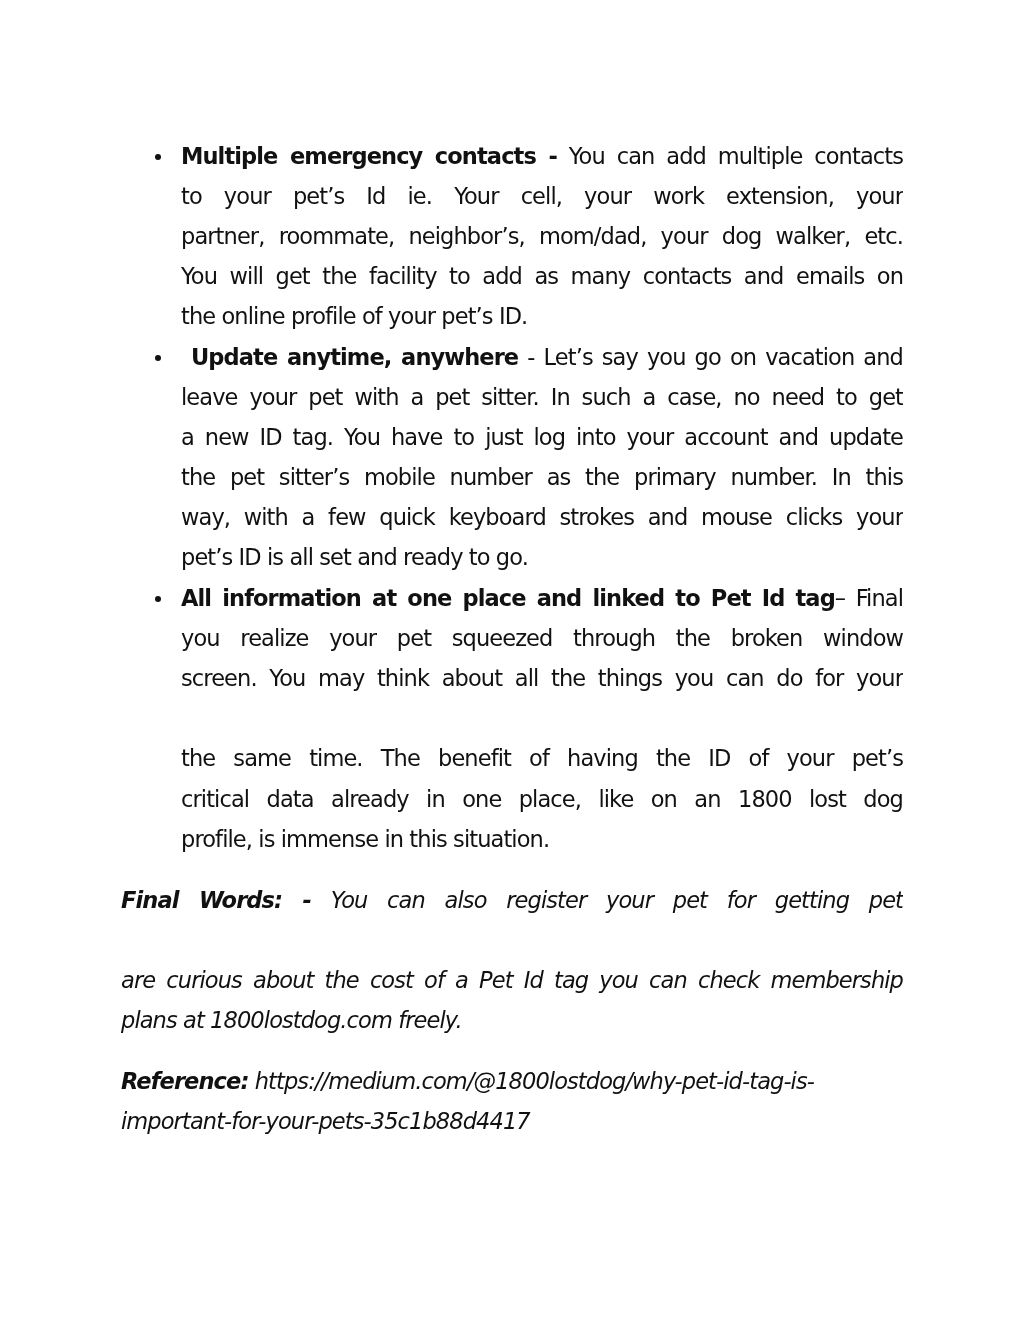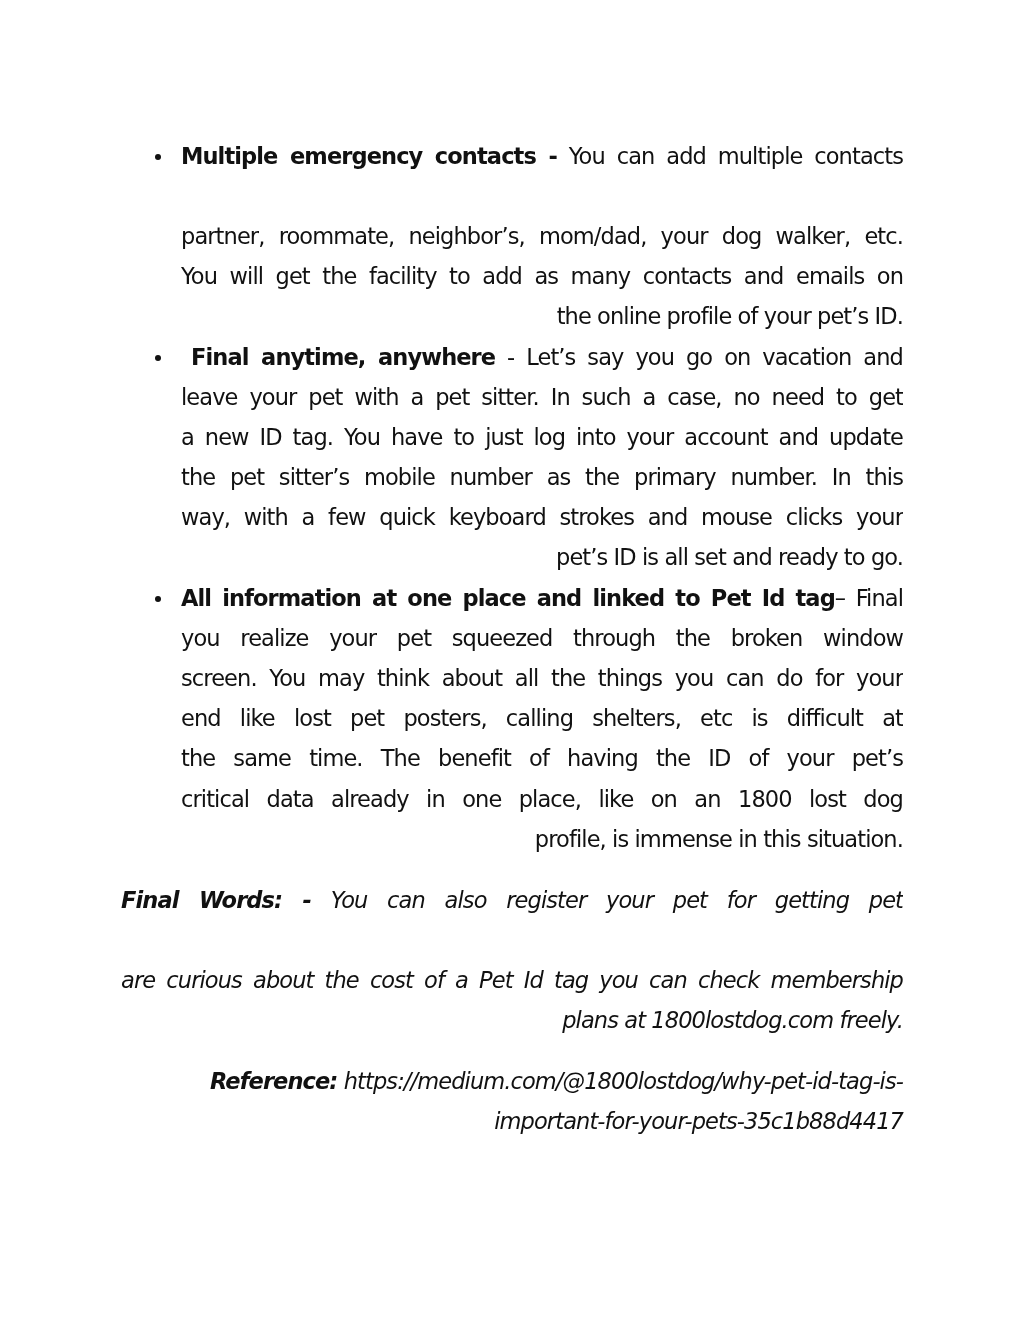--- a/index.html
+++ b/index.html
@@ -1,59 +1,59 @@
 <!DOCTYPE html>
 <html><head>
 <meta charset="utf-8">
 <style>
   html, body { margin: 0; padding: 0; background: #ffffff; }
   body { width: 1024px; height: 1325px; position: relative; overflow: hidden; color: #111111;
          font-family: "DejaVu Sans", sans-serif; }
   .page { position: absolute; left: 0; top: 16px; width: 1024px; height: 1325px; }
   .line { position: absolute; left: 181px; width: 722px; font-size: 22.5px; line-height: 30px;
-          white-space: nowrap; letter-spacing: -0.9px; word-spacing: 0px; text-align: right; }
+          white-space: nowrap; letter-spacing: -0.9px; word-spacing: 0px; }
   .line.just { text-align: justify; text-align-last: justify; white-space: normal; height: 30px; overflow: hidden; }
   .para { left: 121px; width: 782px; font-style: italic; }
   .bullet { position: absolute; left: 155px; width: 10px; height: 10px; font-size: 22px; line-height: 30px; }
   .bullet::before { content: ""; position: absolute; left: 0; top: 13px; width: 6px; height: 6px; border-radius: 50%; background: #111; }
   b { font-weight: bold; }
   .gap { display: inline-block; width: 10px; }
 </style>
 </head>
 <body>
 
 <div class="page">
 
   <div class="bullet" style="top:125px"></div>
   <div class="line just" style="top:125px">
     <b>Multiple emergency contacts -</b>
     <span>You can add multiple contacts</span>
   </div>
+  <div class="line just" style="top:165px">to your pet’s Id ie. Your cell, your work extension, your</div>
   <div class="line just" style="top:205px">partner, roommate, neighbor’s, mom/dad, your dog walker, etc.</div>
   <div class="line just" style="top:245px">You will get the facility to add as many contacts and emails on</div>
   <div class="line" style="top:285px">the online profile of your pet’s ID.</div>
 
   <div class="bullet" style="top:326px"></div>
   <div class="line just" style="top:326px">
-    <span class="gap"></span><b>Final anytime, anywhere</b>
+    <span class="gap"></span><b>Update anytime, anywhere</b>
     <span>- Let’s say you go on vacation and</span>
   </div>
   <div class="line just" style="top:406px">a new ID tag. You have to just log into your account and update</div>
   <div class="line just" style="top:366px">leave your pet with a pet sitter. In such a case, no need to get</div>
   <div class="line just" style="top:446px">the pet sitter’s mobile number as the primary number.  In this</div>
   <div class="line just" style="top:486px">way, with a few quick keyboard strokes and mouse clicks your</div>
   <div class="line" style="top:526px">pet’s ID is all set and ready to go.</div>
 
   <div class="bullet" style="top:567px"></div>
   <div class="line just" style="top:567px">
     <b>All information at one place and linked to Pet Id tag</b><span>– Final</span>
   </div>
   <div class="line just" style="top:607px">you realize your pet squeezed through the broken window</div>
   <div class="line just" style="top:647px">screen. You may think about all the things you can do for your</div>
-  <div class="line just" style="top:687px">end like lost pet posters, calling shelters, etc is difficult at</div>
   <div class="line just" style="top:727px">the same time. The benefit of having the ID of your pet’s</div>
   <div class="line just" style="top:768px">critical data already in one place, like on an 1800 lost dog</div>
   <div class="line" style="top:808px">profile, is immense in this situation.</div>
 
   <div class="line just para" style="top:869px">
     <b>Final Words: -</b>
     <span>You can also register your pet for getting pet</span>
   </div>
   <div class="line just para" style="top:949px">are curious about the cost of a Pet Id tag you can check membership</div>
   <div class="line para" style="top:989px">plans at 1800lostdog.com freely.</div>

